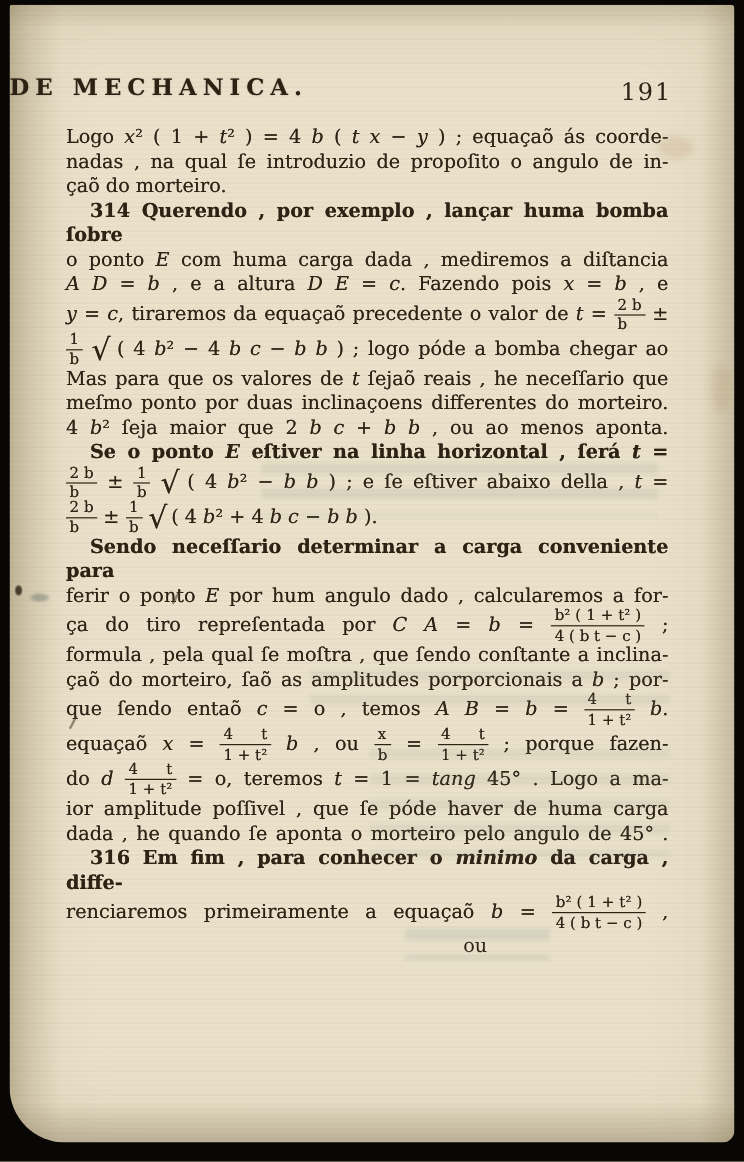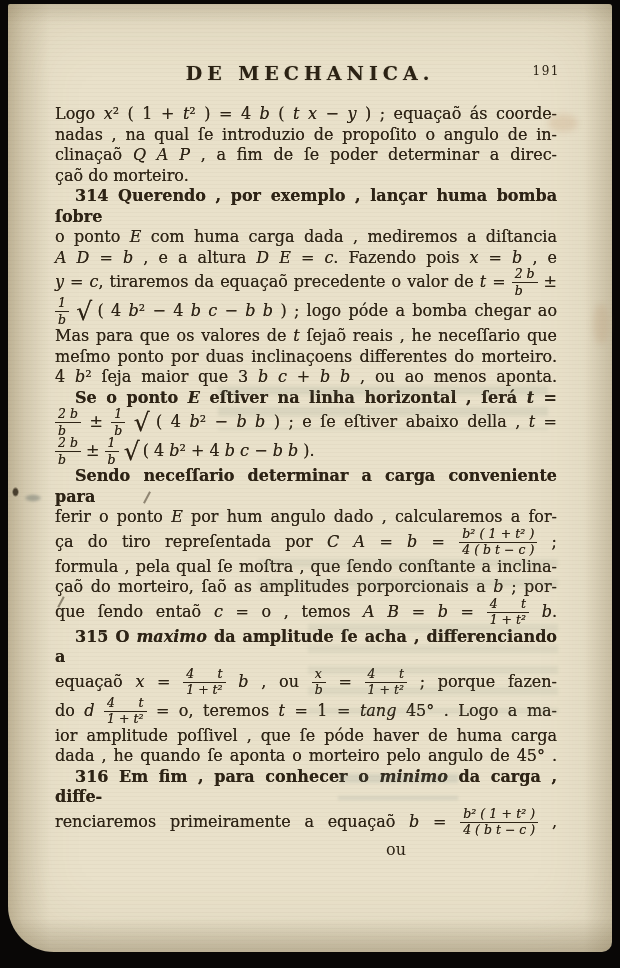--- a/index.html
+++ b/index.html
@@ -19,41 +19,41 @@
       #e9e1ca;
     box-shadow: inset 0 0 70px rgba(125,105,65,.22);
     color:#2d2315;
   }
   .page::before{ 
     content:"";position:absolute;inset:0;border-radius:inherit;pointer-events:none;
     background:repeating-linear-gradient(180deg, rgba(90,75,45,.035) 0 1px, rgba(0,0,0,0) 1px 4px);
   }
   .header{position:relative;padding-top:58px;height:30px;}
   .running-title{
-    display:block;text-align:center;font-size:19px;font-weight:bold;
+    display:block;text-align:left;font-size:19px;font-weight:bold;
     letter-spacing:5px;color:#2b2214;
     text-shadow:0 0 1px rgba(43,34,20,.45);
   }
   .page-number{
-    position:absolute;top:60px;right:52px;font-size:12px;letter-spacing:1.5px;
+    position:absolute;top:60px;right:52px;font-size:20px;letter-spacing:1.5px;
     color:#2b2214;
   }
   .text-column{
     position:relative;
     padding:12px 55px 0 47px;
     font-size:16px;line-height:20.5px;
     text-shadow:0 0 0.5px rgba(45,35,21,.75);
   }
   .line{text-align:justify;text-align-last:justify;}
   .line.nj{text-align-last:left;}
   .line.ind{text-indent:20px;font-weight:bold;}
   .it{font-style:italic;}
   .frac{
     display:inline-block;vertical-align:-0.62em;text-align:center;
-    font-size:12.5px;line-height:12.5px;font-style:italic;
+    font-size:12.5px;line-height:12.5px;
   }
   .frac .num{display:block;padding:0 3px 1.5px;}
   .frac .den{display:block;border-top:1.4px solid #2d2315;padding:1.5px 3px 0;}
   .rad{font-size:25px;line-height:0;vertical-align:-4px;font-style:italic;letter-spacing:-2px;}
   .catchword-line{margin-top:3px;text-indent:378px;font-size:16px;}
   
   .bleed{position:absolute;pointer-events:none;filter:blur(1.6px);opacity:.5;}
   .b1{left:210px;top:382px;width:330px;height:44px;
       background:repeating-linear-gradient(180deg, rgba(125,140,120,.28) 0 9px, rgba(0,0,0,0) 9px 21px);}
   .b2{left:250px;top:555px;width:300px;height:40px;
@@ -85,40 +85,38 @@
 
   <div class="header">
     <span class="running-title">DE MECHANICA.</span>
     <span class="page-number">191</span>
   </div>
 
   <div class="text-column">
 
   <div class="line"><span>Logo </span><span class="it">x</span><span>² ( 1 + </span><span class="it">t</span><span>² ) = 4 </span><span class="it">b</span><span> ( </span><span class="it">t x</span><span> − </span><span class="it">y</span><span> ) ; equaçaõ ás coorde-</span></div>
       <div class="line"><span>nadas , na qual ſe introduzio de propoſito o angulo de in-</span></div>
-      <div class="line"><span>clinaçaõ </span><span class="it">Q A P</span><span> , a fim de ſe poder determinar a direc-</span></div>
       <div class="line nj"><span>çaõ do morteiro.</span></div>
       <div class="line ind"><span>314 Querendo , por exemplo , lançar huma bomba ſobre</span></div>
       <div class="line"><span>o ponto </span><span class="it">E</span><span> com huma carga dada , mediremos a diſtancia</span></div>
       <div class="line"><span class="it">A D</span><span> = </span><span class="it">b</span><span> , e a altura </span><span class="it">D E</span><span> = </span><span class="it">c</span><span>. Fazendo pois </span><span class="it">x</span><span> = </span><span class="it">b</span><span> , e</span></div>
       <div class="line"><span class="it">y</span><span> = </span><span class="it">c</span><span>, tiraremos da equaçaõ precedente o valor de </span><span class="it">t</span><span> = </span><span class="frac"><span class="num">2 b</span><span class="den">b</span></span><span> ±</span></div>
       <div class="line"><span class="frac"><span class="num">1</span><span class="den">b</span></span><span> </span><span class="rad">√</span><span> ( 4 </span><span class="it">b</span><span>² − 4 </span><span class="it">b c</span><span> − </span><span class="it">b b</span><span> ) ; logo póde a bomba chegar ao</span></div>
       <div class="line"><span>Mas para que os valores de </span><span class="it">t</span><span> ſejaõ reais , he neceſſario que</span></div>
       <div class="line"><span>meſmo ponto por duas inclinaçoens differentes do morteiro.</span></div>
-      <div class="line"><span>4 </span><span class="it">b</span><span>² ſeja maior que 3 </span><span class="it">b c</span><span> + </span><span class="it">b b</span><span> , ou ao menos aponta.</span></div>
+      <div class="line"><span>4 </span><span class="it">b</span><span>² ſeja maior que 2 </span><span class="it">b c</span><span> + </span><span class="it">b b</span><span> , ou ao menos aponta.</span></div>
       <div class="line ind"><span>Se o ponto </span><span class="it">E</span><span> eſtiver na linha horizontal , ſerá </span><span class="it">t</span><span> =</span></div>
       <div class="line"><span class="frac"><span class="num">2 b</span><span class="den">b</span></span><span> ± </span><span class="frac"><span class="num">1</span><span class="den">b</span></span><span> </span><span class="rad">√</span><span> ( 4 </span><span class="it">b</span><span>² − </span><span class="it">b b</span><span> ) ; e ſe eſtiver abaixo della , </span><span class="it">t</span><span> =</span></div>
       <div class="line nj"><span class="frac"><span class="num">2 b</span><span class="den">b</span></span><span> ± </span><span class="frac"><span class="num">1</span><span class="den">b</span></span><span> </span><span class="rad">√</span><span> ( 4 </span><span class="it">b</span><span>² + 4 </span><span class="it">b c</span><span> − </span><span class="it">b b</span><span> ).</span></div>
       <div class="line ind"><span>Sendo neceſſario determinar a carga conveniente para</span></div>
       <div class="line"><span>ferir o ponto </span><span class="it">E</span><span> por hum angulo dado , calcularemos a for-</span></div>
       <div class="line"><span>ça do tiro repreſentada por </span><span class="it">C A</span><span> = </span><span class="it">b</span><span> = </span><span class="frac"><span class="num">b² ( 1 + t² )</span><span class="den">4 ( b t − c )</span></span><span> ;</span></div>
       <div class="line"><span>formula , pela qual ſe moſtra , que ſendo conſtante a inclina-</span></div>
       <div class="line"><span>çaõ do morteiro, ſaõ as amplitudes porporcionais a </span><span class="it">b</span><span> ; por-</span></div>
       <div class="line"><span>que ſendo entaõ </span><span class="it">c</span><span> = o , temos </span><span class="it">A B</span><span> = </span><span class="it">b</span><span> = </span><span class="frac"><span class="num">4 t</span><span class="den">1 + t²</span></span><span> </span><span class="it">b</span><span>.</span></div>
-      <div class="line ind"><span>315 O </span><span class="it">maximo</span><span> da amplitude ſe acha , differenciando a</span></div>
       <div class="line"><span>equaçaõ </span><span class="it">x</span><span> = </span><span class="frac"><span class="num">4 t</span><span class="den">1 + t²</span></span><span> </span><span class="it">b</span><span> , ou </span><span class="frac"><span class="num">x</span><span class="den">b</span></span><span> = </span><span class="frac"><span class="num">4 t</span><span class="den">1 + t²</span></span><span> ; porque fazen-</span></div>
       <div class="line"><span>do </span><span class="it">d</span><span> </span><span class="frac"><span class="num">4 t</span><span class="den">1 + t²</span></span><span> = o, teremos </span><span class="it">t</span><span> = 1 = </span><span class="it">tang</span><span> 45° . Logo a ma-</span></div>
       <div class="line"><span>ior amplitude poſſivel , que ſe póde haver de huma carga</span></div>
       <div class="line"><span>dada , he quando ſe aponta o morteiro pelo angulo de 45° .</span></div>
       <div class="line ind"><span>316 Em fim , para conhecer o </span><span class="it">minimo</span><span> da carga , diffe-</span></div>
       <div class="line"><span>renciaremos primeiramente a equaçaõ </span><span class="it">b</span><span> = </span><span class="frac"><span class="num">b² ( 1 + t² )</span><span class="den">4 ( b t − c )</span></span><span> ,</span></div>
     </div>
 
   <div class="catchword-line">ou</div>
 

